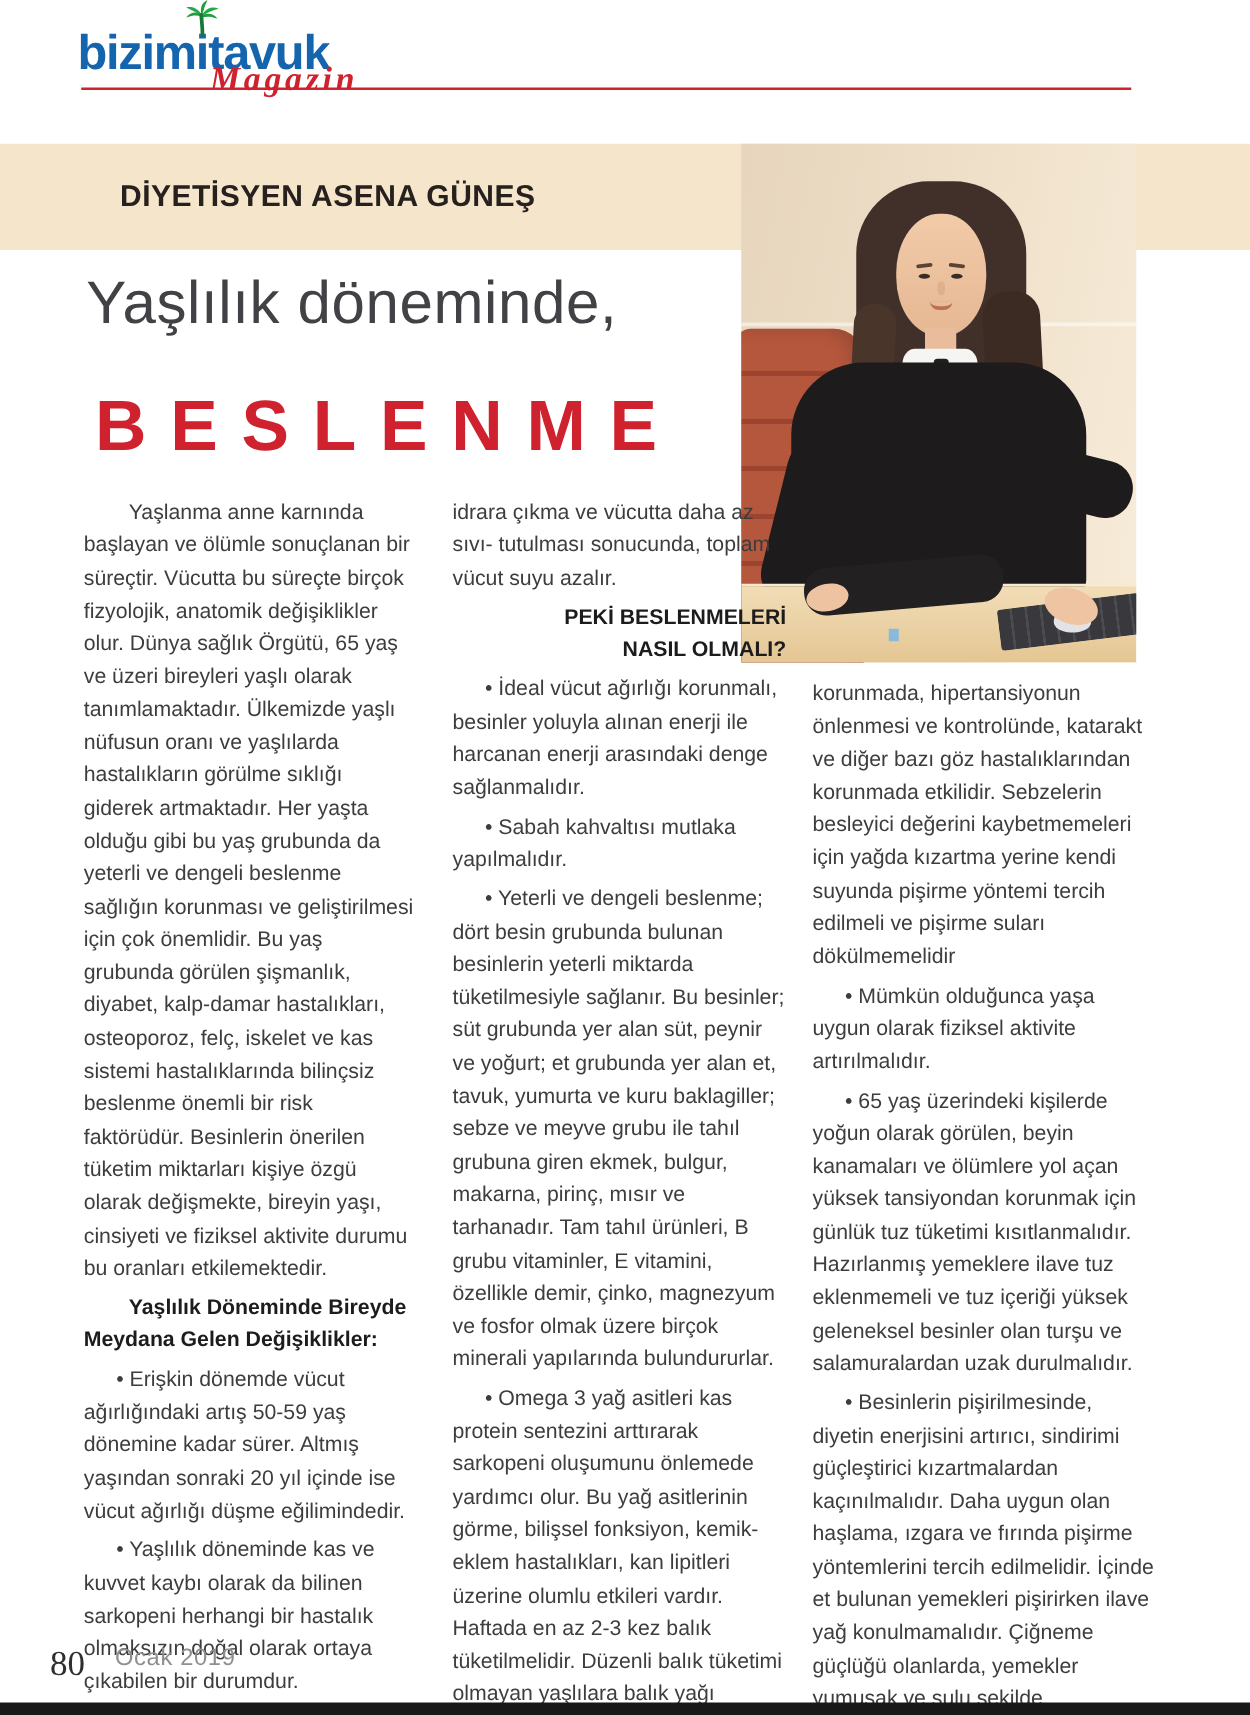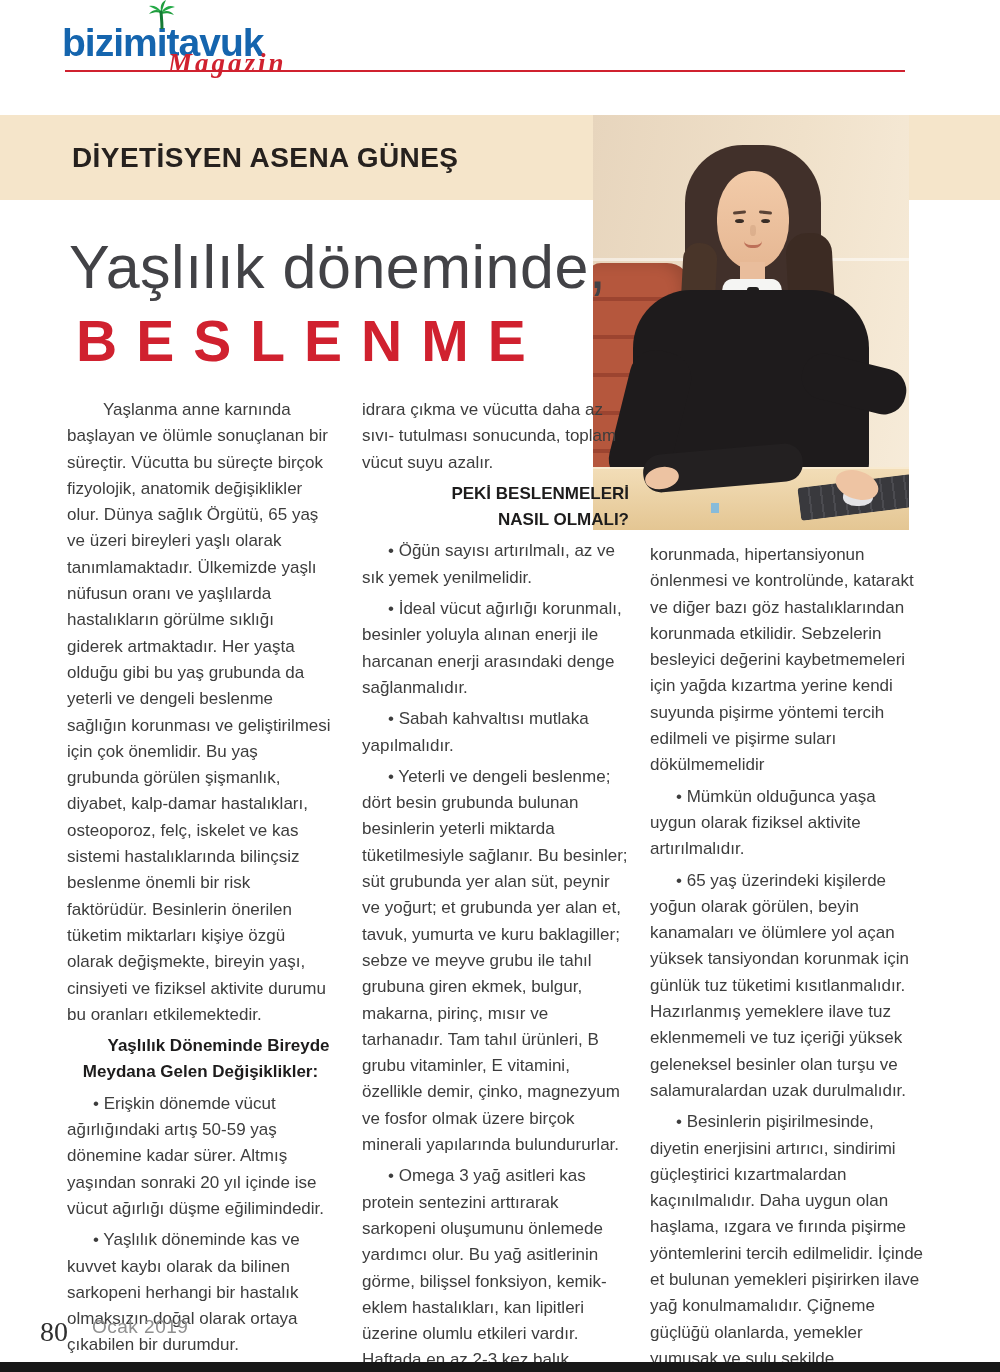--- a/index.html
+++ b/index.html
@@ -14,24 +14,24 @@
   
   .masthead{position:absolute;left:0;top:0;width:100%;height:112px;}
   .logo{position:absolute;left:62px;top:22px;font-size:39px;font-weight:bold;color:var(--logo_blue);letter-spacing:-1px;line-height:1.1;}
   .logo .palm-i{position:relative;display:inline-block;}
   .palm-svg{position:absolute;left:-9px;top:-22px;width:28px;height:30px;}
   .logo-script{position:absolute;left:168px;top:48px;font-family:"Liberation Serif", serif;font-style:italic;font-weight:bold;font-size:27px;letter-spacing:3px;color:var(--accent_red);}
   .red-rule{position:absolute;left:65px;top:70px;width:840px;height:2px;background:var(--accent_red);}
 
   
   .kicker-band{position:absolute;left:0;top:115px;width:100%;height:85px;background:var(--band_beige);display:flex;align-items:center;}
-  .kicker{padding-left:72px;font-size:28px;font-weight:bold;letter-spacing:.4px;color:#26211e;}
+  .kicker{padding-left:96px;font-size:24px;font-weight:bold;letter-spacing:.4px;color:#26211e;}
 
   
-  .title-line1{position:absolute;left:69px;top:232px;font-size:61px;font-weight:normal;color:#424246;letter-spacing:.5px;}
+  .title-line1{position:absolute;left:69px;top:215px;font-size:48px;font-weight:normal;color:#424246;letter-spacing:.5px;}
   .title-line2{position:absolute;left:76px;top:308px;font-size:57px;font-weight:bold;color:var(--accent_red);letter-spacing:19px;}
 
   
   .photo{position:absolute;left:593px;top:115px;width:316px;height:415px;overflow:hidden;background:linear-gradient(100deg,#e7d5bd 0%,#f0e1ca 55%,#f7ecda 100%);}
   .photo *{position:absolute;}
   .wall-seam{left:0;top:143px;width:100%;height:3px;background:rgba(255,255,255,.5);}
   .chair{left:-6px;top:148px;width:104px;height:270px;border-radius:14px 24px 0 0;
     background:repeating-linear-gradient(180deg, #b5573d 0 34px, #9c4430 34px 38px);box-shadow:inset -10px 0 14px rgba(0,0,0,.15);}
   .hair-back{left:92px;top:30px;width:136px;height:252px;background:#41302a;border-radius:58px 58px 36% 36%;}
   .hair-strand-l{left:86px;top:128px;width:34px;height:188px;background:#493529;border-radius:16px;transform:rotate(3deg);}
@@ -60,21 +60,21 @@
 
   
   .col{position:absolute;font-size:17px;line-height:26.3px;color:var(--text_dark);text-align:left;}
   .col1{left:62px;top:392px;width:277px;}
   .col2{left:357px;top:392px;width:277px;}
   .col3{left:645px;top:537px;width:284px;}
   .col p{margin:5px;}
   .t-lead{text-indent:36px;}
   .t-cont{text-indent:0;}
   .t-bullet{text-indent:26px;}
-  .t-head{font-weight:bold;color:var(--heading_dark);text-indent:36px;margin-top:13px;text-align:center;}
+  .t-head{font-weight:bold;color:var(--heading_dark);text-indent:36px;margin-top:13px;}
   .t-head2{font-weight:bold;color:var(--heading_dark);padding-left:25px;white-space:pre-line;margin-top:13px;margin-bottom:3px;text-align:right;}
 
   
   .footer{position:absolute;left:40px;top:1316px;display:flex;align-items:flex-start;gap:24px;}
   .page-number{font-family:"Liberation Serif", serif;font-size:28px;color:#2f2f2f;}
   .issue-date{font-size:19px;color:var(--footer_gray);letter-spacing:.5px;}
   .bottom-bar{position:absolute;left:0;bottom:0;width:100%;height:10px;background:var(--bar_black);}
 </style>
 </head>
 <body>
@@ -135,21 +135,20 @@
   <div class="col col1">
       <p class="t-lead">Yaşlanma anne karnında başlayan ve ölümle sonuçlanan bir süreçtir. Vücutta bu süreçte birçok fizyolojik, anatomik değişiklikler olur. Dünya sağlık Örgütü, 65 yaş ve üzeri bireyleri yaşlı olarak tanımlamaktadır. Ülkemizde yaşlı nüfusun oranı ve yaşlılarda hastalıkların görülme sıklığı giderek artmaktadır. Her yaşta olduğu gibi bu yaş grubunda da yeterli ve dengeli beslenme sağlığın korunması ve geliştirilmesi için çok önemlidir. Bu yaş grubunda görülen şişmanlık, diyabet, kalp-damar hastalıkları, osteoporoz, felç, iskelet ve kas sistemi hastalıklarında bilinçsiz beslenme önemli bir risk faktörüdür. Besinlerin önerilen tüketim miktarları kişiye özgü olarak değişmekte, bireyin yaşı, cinsiyeti ve fiziksel aktivite durumu bu oranları etkilemektedir.</p>
       <p class="t-head">Yaşlılık Döneminde Bireyde Meydana Gelen Değişiklikler:</p>
       <p class="t-bullet">• Erişkin dönemde vücut ağırlığındaki artış 50-59 yaş dönemine kadar sürer. Altmış yaşından sonraki 20 yıl içinde ise vücut ağırlığı düşme eğilimindedir.</p>
       <p class="t-bullet">• Yaşlılık döneminde kas ve kuvvet kaybı olarak da bilinen sarkopeni herhangi bir hastalık olmaksızın doğal olarak ortaya çıkabilen bir durumdur. Sarkopeninin altında yatan nedenler yaşlılık döneminde görülen biyolojik değişikler, fiziksel aktivite azlığına bağlı nedenler, kronik beslenme sorunlarıdır.</p>
     </div>
   <div class="col col2">
       <p class="t-cont">idrara çıkma ve vücutta daha az sıvı- tutulması sonucunda, toplam vücut suyu azalır.</p>
       <p class="t-head2">PEKİ BESLENMELERİ
 NASIL OLMALI?</p>
-      <p class="t-bullet">• Öğün sayısı artırılmalı, az ve sık yemek yenilmelidir.</p>
       <p class="t-bullet">• İdeal vücut ağırlığı korunmalı, besinler yoluyla alınan enerji ile harcanan enerji arasındaki denge sağlanmalıdır.</p>
       <p class="t-bullet">• Sabah kahvaltısı mutlaka yapılmalıdır.</p>
       <p class="t-bullet">• Yeterli ve dengeli beslenme; dört besin grubunda bulunan besinlerin yeterli miktarda tüketilmesiyle sağlanır. Bu besinler; süt grubunda yer alan süt, peynir ve yoğurt; et grubunda yer alan et, tavuk, yumurta ve kuru baklagiller; sebze ve meyve grubu ile tahıl grubuna giren ekmek, bulgur, makarna, pirinç, mısır ve tarhanadır. Tam tahıl ürünleri, B grubu vitaminler, E vitamini, özellikle demir, çinko, magnezyum ve fosfor olmak üzere birçok minerali yapılarında bulundururlar.</p>
       <p class="t-bullet">• Omega 3 yağ asitleri kas protein sentezini arttırarak sarkopeni oluşumunu önlemede yardımcı olur. Bu yağ asitlerinin görme, bilişsel fonksiyon, kemik-eklem hastalıkları, kan lipitleri üzerine olumlu etkileri vardır. Haftada en az 2-3 kez balık tüketilmelidir. Düzenli balık tüketimi olmayan yaşlılara balık yağı almaları önerilebilir.</p>
     </div>
   <div class="col col3">
       <p class="t-cont">korunmada, hipertansiyonun önlenmesi ve kontrolünde, katarakt ve diğer bazı göz hastalıklarından korunmada etkilidir. Sebzelerin besleyici değerini kaybetmemeleri için yağda kızartma yerine kendi suyunda pişirme yöntemi tercih edilmeli ve pişirme suları dökülmemelidir</p>
       <p class="t-bullet">• Mümkün olduğunca yaşa uygun olarak fiziksel aktivite artırılmalıdır.</p>
       <p class="t-bullet">• 65 yaş üzerindeki kişilerde yoğun olarak görülen, beyin kanamaları ve ölümlere yol açan yüksek tansiyondan korunmak için günlük tuz tüketimi kısıtlanmalıdır. Hazırlanmış yemeklere ilave tuz eklenmemeli ve tuz içeriği yüksek geleneksel besinler olan turşu ve salamuralardan uzak durulmalıdır.</p>
       <p class="t-bullet">• Besinlerin pişirilmesinde, diyetin enerjisini artırıcı, sindirimi güçleştirici kızartmalardan kaçınılmalıdır. Daha uygun olan haşlama, ızgara ve fırında pişirme yöntemlerini tercih edilmelidir. İçinde et bulunan yemekleri pişirirken ilave yağ konulmamalıdır. Çiğneme güçlüğü olanlarda, yemekler yumuşak ve sulu şekilde hazırlanmalıdır.</p>

